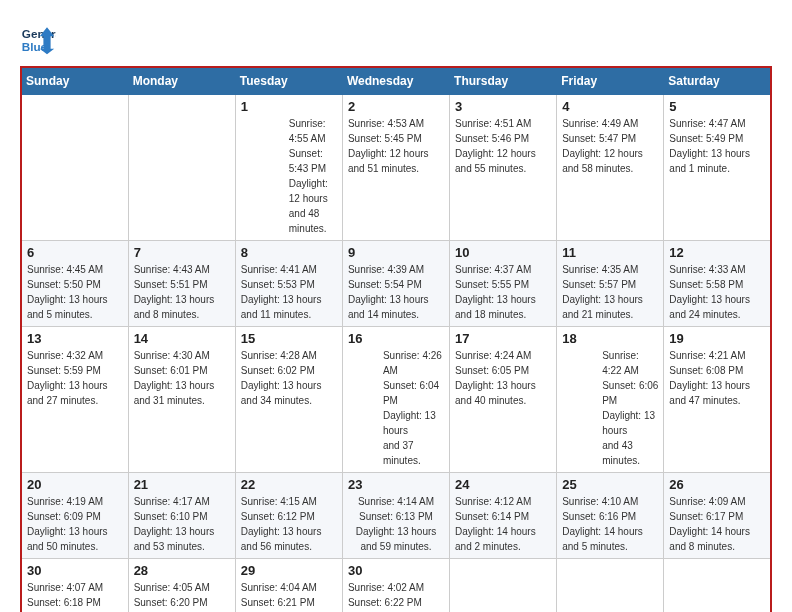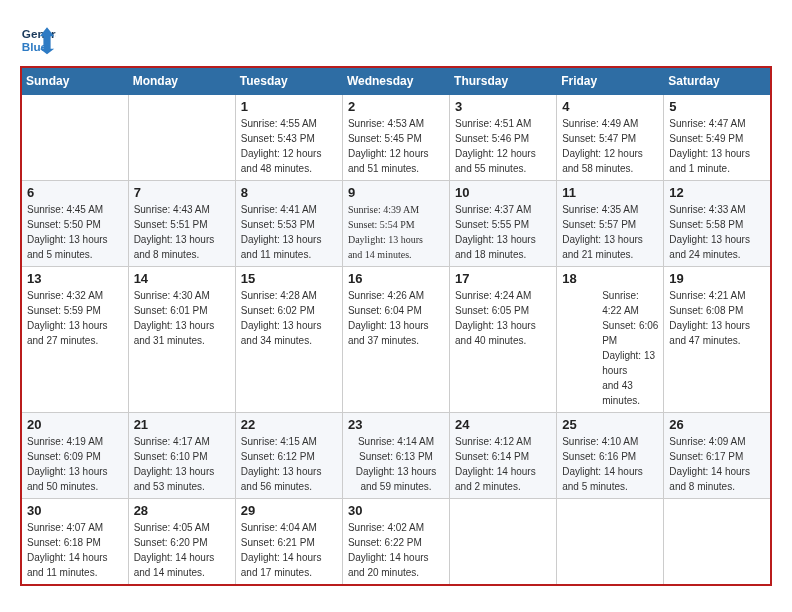--- a/index.html
+++ b/index.html
@@ -117,21 +117,21 @@
         <th>Friday</th>
         <th>Saturday</th>
       </tr>
   </thead>
   <tbody id="calendar-body">
   <tr>
         <td class="empty-cell"></td>
         <td class="empty-cell"></td>
         <td>
           <div class="day-num">1</div>
-          <div class="day-info" style="white-space: pre-line;">Sunrise: 4:55 AM
+          <div class="day-info" style="white-space: pre-line; margin-left: 48px;">Sunrise: 4:55 AM
 Sunset: 5:43 PM
 Daylight: 12 hours
 and 48 minutes.</div>
         </td>
         <td>
           <div class="day-num">2</div>
           <div class="day-info" style="white-space: pre-line;">Sunrise: 4:53 AM
 Sunset: 5:45 PM
 Daylight: 12 hours
 and 51 minutes.</div>
@@ -175,21 +175,21 @@
         </td>
         <td>
           <div class="day-num">8</div>
           <div class="day-info" style="white-space: pre-line;">Sunrise: 4:41 AM
 Sunset: 5:53 PM
 Daylight: 13 hours
 and 11 minutes.</div>
         </td>
         <td>
           <div class="day-num">9</div>
-          <div class="day-info" style="white-space: pre-line; font-family: Liberation Serif, serif;">Sunrise: 4:39 AM
+          <div class="day-info" style="white-space: pre-line;">Sunrise: 4:39 AM
 Sunset: 5:54 PM
 Daylight: 13 hours
 and 14 minutes.</div>
         </td>
         <td>
           <div class="day-num">10</div>
           <div class="day-info" style="white-space: pre-line;">Sunrise: 4:37 AM
 Sunset: 5:55 PM
 Daylight: 13 hours
 and 18 minutes.</div>
@@ -226,21 +226,21 @@
         </td>
         <td>
           <div class="day-num">15</div>
           <div class="day-info" style="white-space: pre-line;">Sunrise: 4:28 AM
 Sunset: 6:02 PM
 Daylight: 13 hours
 and 34 minutes.</div>
         </td>
         <td>
           <div class="day-num">16</div>
-          <div class="day-info" style="white-space: pre-line;">Sunrise: 4:26 AM
+          <div class="day-info" style="white-space: pre-line; margin-left: 35px;">Sunrise: 4:26 AM
 Sunset: 6:04 PM
 Daylight: 13 hours
 and 37 minutes.</div>
         </td>
         <td>
           <div class="day-num">17</div>
           <div class="day-info" style="white-space: pre-line;">Sunrise: 4:24 AM
 Sunset: 6:05 PM
 Daylight: 13 hours
 and 40 minutes.</div>

